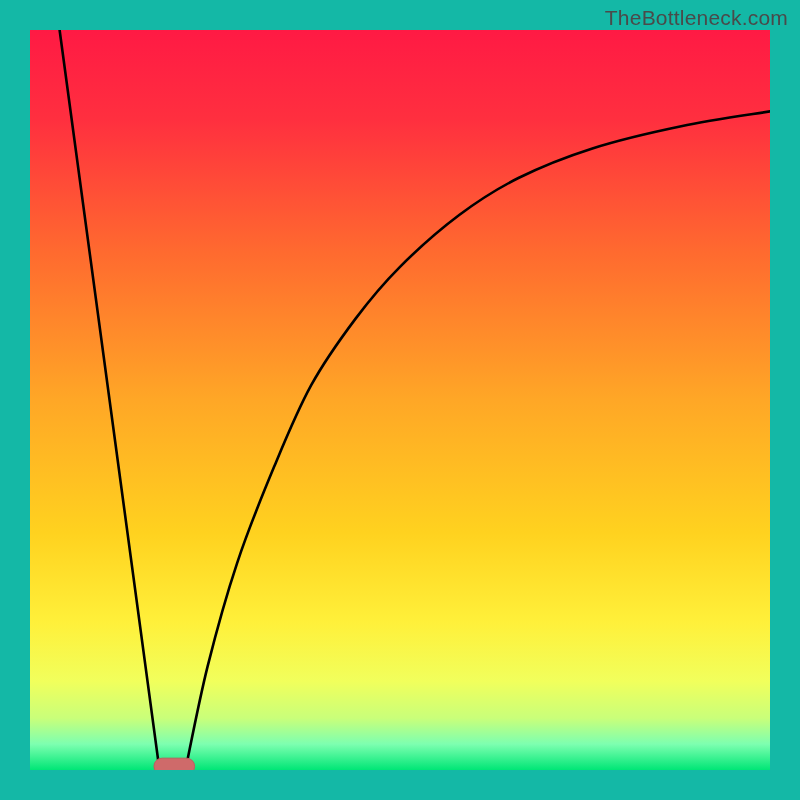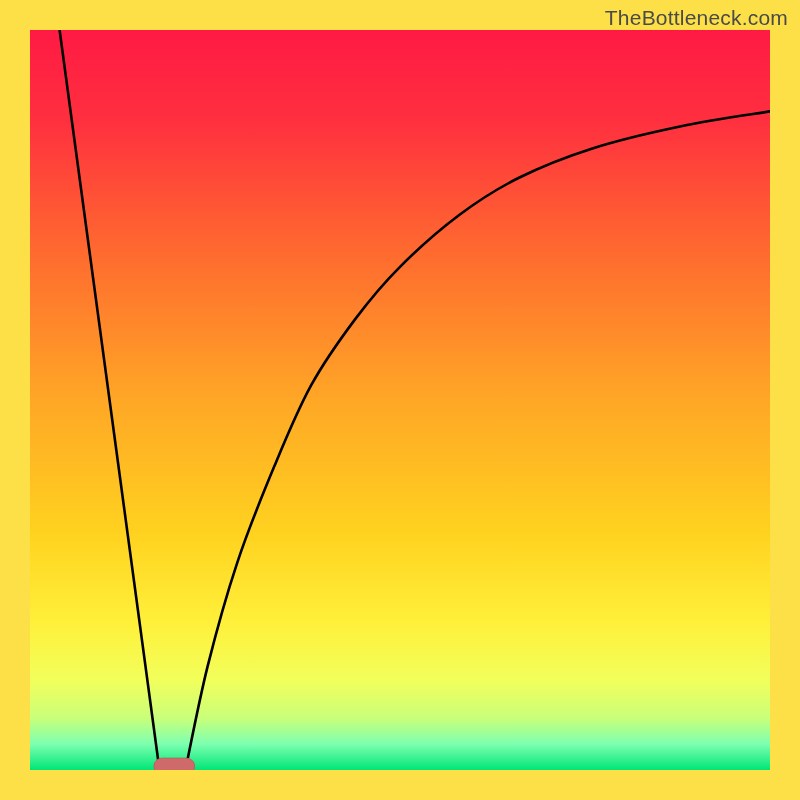--- a/index.html
+++ b/index.html
@@ -8,21 +8,21 @@
     width: 800px;
     height: 800px;
     overflow: hidden;
     background: #000;
     font-family: Arial, Helvetica, sans-serif;
   }
   .frame {
     position: relative;
     width: 800px;
     height: 800px;
-    background: #fde047;
+    background: #14b8a6;
   }
   .plot {
     position: absolute;
     left: 30px;
     top: 30px;
     width: 740px;
     height: 740px;
   }
   .watermark {
     position: absolute;

